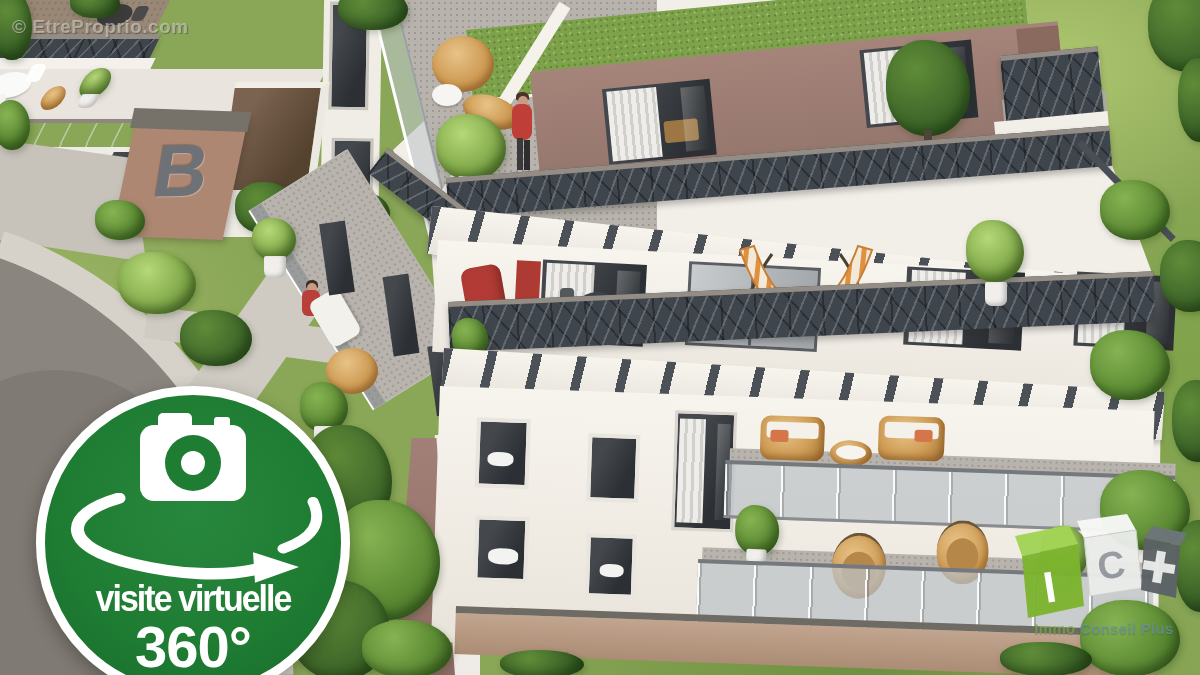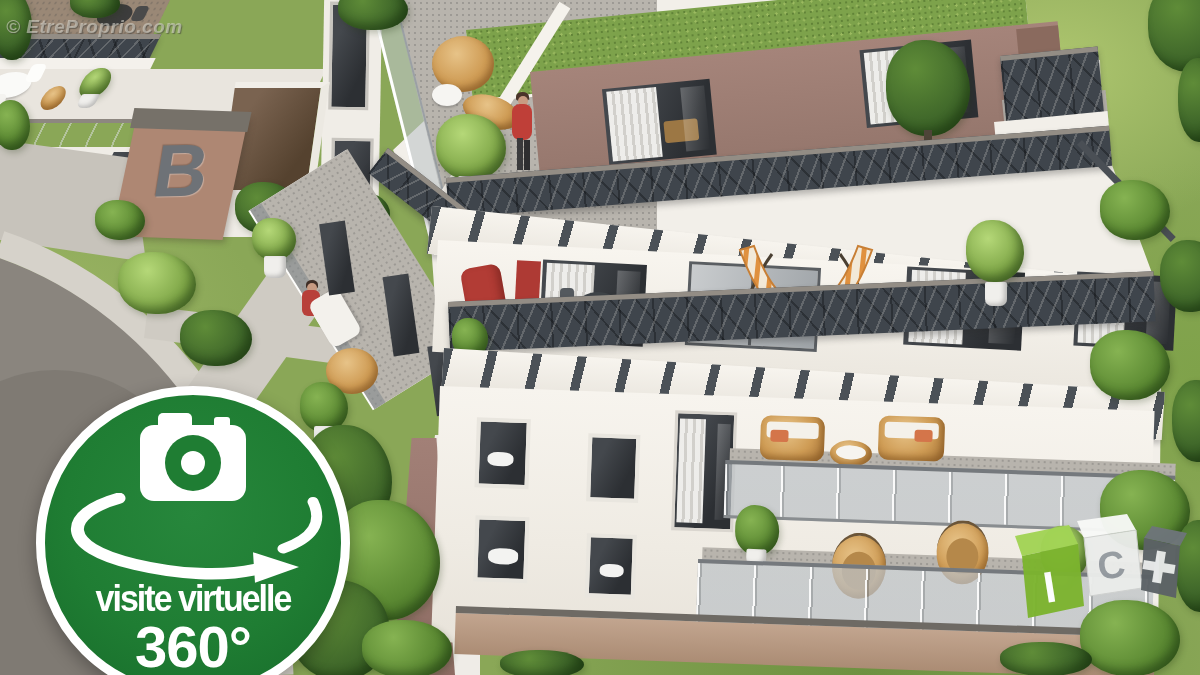--- a/index.html
+++ b/index.html
@@ -262,21 +262,21 @@
   <i class="bush dark" style="left:1172px;top:380px;width:52px;height:82px;"></i>
   <i class="bush" style="left:1100px;top:470px;width:90px;height:80px;"></i>
   <i class="bush dark" style="left:1175px;top:520px;width:52px;height:92px;"></i>
   <i class="bush" style="left:1080px;top:600px;width:100px;height:76px;"></i>
   <i class="bush dark" style="left:1000px;top:642px;width:92px;height:34px;"></i>
   <i class="bush dark" style="left:338px;top:-12px;width:70px;height:42px;"></i>
   <i class="bush dark" style="left:-8px;top:-10px;width:40px;height:70px;"></i>
   <i class="bush dark" style="left:70px;top:-12px;width:50px;height:30px;"></i>
   <i class="bush" style="left:-6px;top:100px;width:36px;height:50px;"></i>
 
-  <div class="watermark" style="left:6px;top:16px;font-style:italic;">© EtreProprio.com</div>
+  <div class="watermark" style="left:12px;top:16px;">© EtreProprio.com</div>
 
   <div class="badge" style="left:36px;top:386px;width:314px;height:314px;">
     <svg width="276" height="94" viewBox="0 0 276 108" style="left:10px;top:98px;" preserveAspectRatio="none">
       <path d="M64,6 C8,24 4,62 80,82 C124,94 168,96 200,88" stroke="#fff" stroke-width="13" fill="none" stroke-linecap="round"></path>
       <polygon points="198,68 244,85 200,103" fill="#fff"></polygon>
       <path d="M228,64 C258,52 268,34 258,10" stroke="#fff" stroke-width="11" fill="none" stroke-linecap="round"></path>
     </svg>
     <div class="cam">
       <i class="flash"></i>
       <i class="vf"></i>
@@ -301,14 +301,18 @@
     </g>
     <g opacity="0.96">
       <polygon points="136,26 172,34 179,21 144,14" fill="#6e757a"></polygon>
       <polygon points="136,26 172,34 168,86 133,78" fill="#5c6266"></polygon>
       <g transform="translate(151,55) rotate(9)" fill="#e6e8e8">
         <rect x="-4.5" y="-16" width="9" height="32"></rect>
         <rect x="-16" y="-4.5" width="32" height="9"></rect>
       </g>
     </g>
   </svg>
+  <div class="brand-line" style="left:1008px;top:620px;width:192px;">
+    <span style="position:static;color:rgba(125,175,66,.8);">Immo</span>
+    <span style="position:static;color:rgba(105,145,175,.75);">Conseil Plus</span>
+  </div>
 
 </div>
 
 </body></html>

